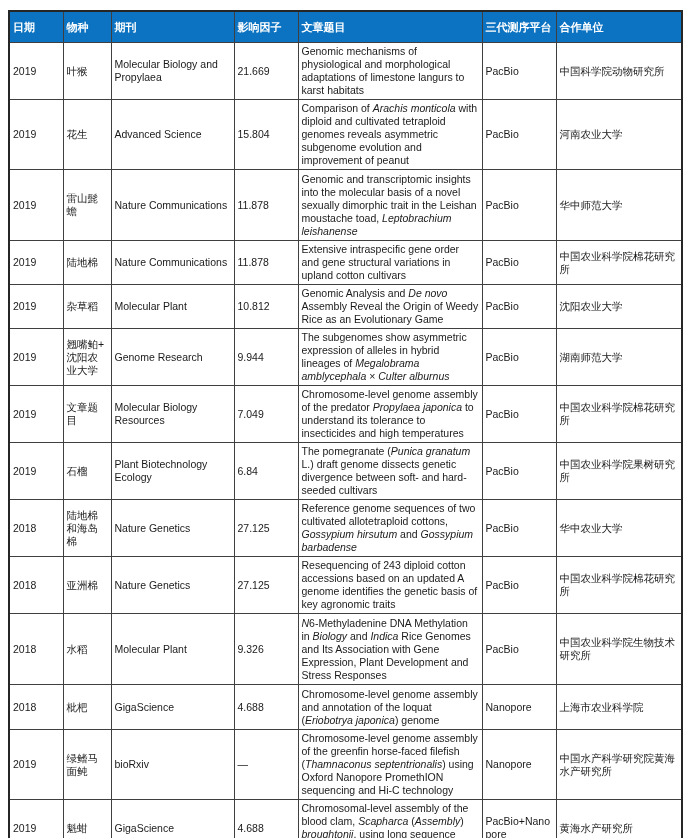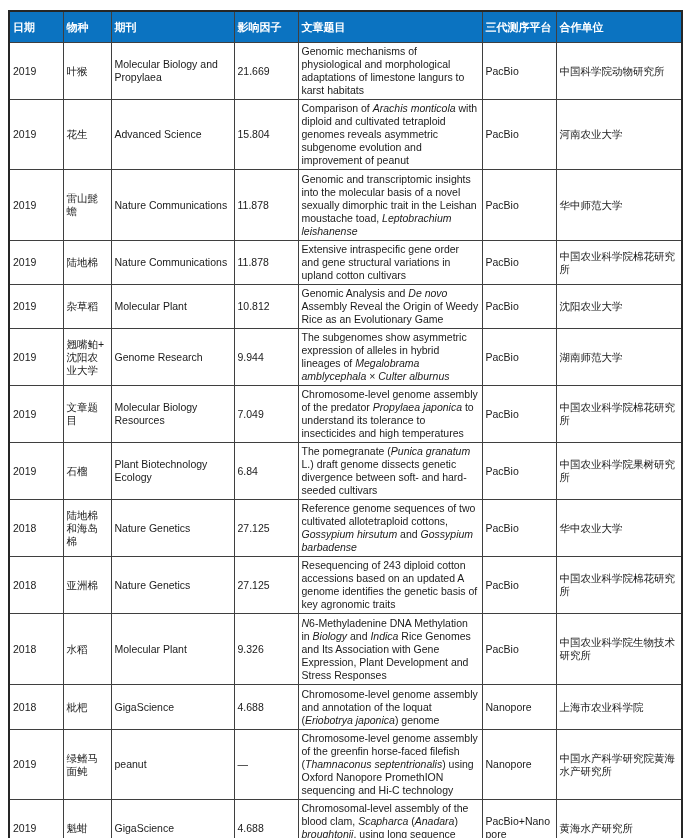--- a/index.html
+++ b/index.html
@@ -168,30 +168,30 @@
         <td>枇杷</td>
         <td>GigaScience</td>
         <td class="c-if">4.688</td>
         <td class="c-title"><span>Chromosome-level genome assembly and annotation of the loquat (</span><i>Eriobotrya japonica</i><span>) genome</span></td>
         <td class="c-platform">Nanopore</td>
         <td>上海市农业科学院</td>
       </tr>
       <tr style="height:65px">
         <td class="c-date">2019</td>
         <td>绿鳍马面鲀</td>
-        <td>peanut</td>
+        <td>bioRxiv</td>
         <td class="c-if">—</td>
         <td class="c-title"><span>Chromosome-level genome assembly of the greenfin horse-faced filefish (</span><i>Thamnaconus septentrionalis</i><span>) using Oxford Nanopore PromethION sequencing and Hi-C technology</span></td>
         <td class="c-platform">Nanopore</td>
         <td>中国水产科学研究院黄海水产研究所</td>
       </tr>
       <tr style="height:56px">
         <td class="c-date">2019</td>
         <td>魁蚶</td>
         <td>GigaScience</td>
         <td class="c-if">4.688</td>
-        <td class="c-title"><span>Chromosomal-level assembly of the blood clam, </span><i>Scapharca</i><span> (</span><i>Anadara</i><span>) </span><i>broughtonii</i><span>, using long sequence reads and Hi-C</span></td>
+        <td class="c-title"><span>Chromosomal-level assembly of the blood clam, </span><i>Scapharca</i><span> (</span><i>Assembly</i><span>) </span><i>broughtonii</i><span>, using long sequence reads and Hi-C</span></td>
         <td class="c-platform">PacBio+Nanopore</td>
         <td>黄海水产研究所</td>
       </tr>
     </tbody>
   </table>
 </div>
 
 </body></html>

